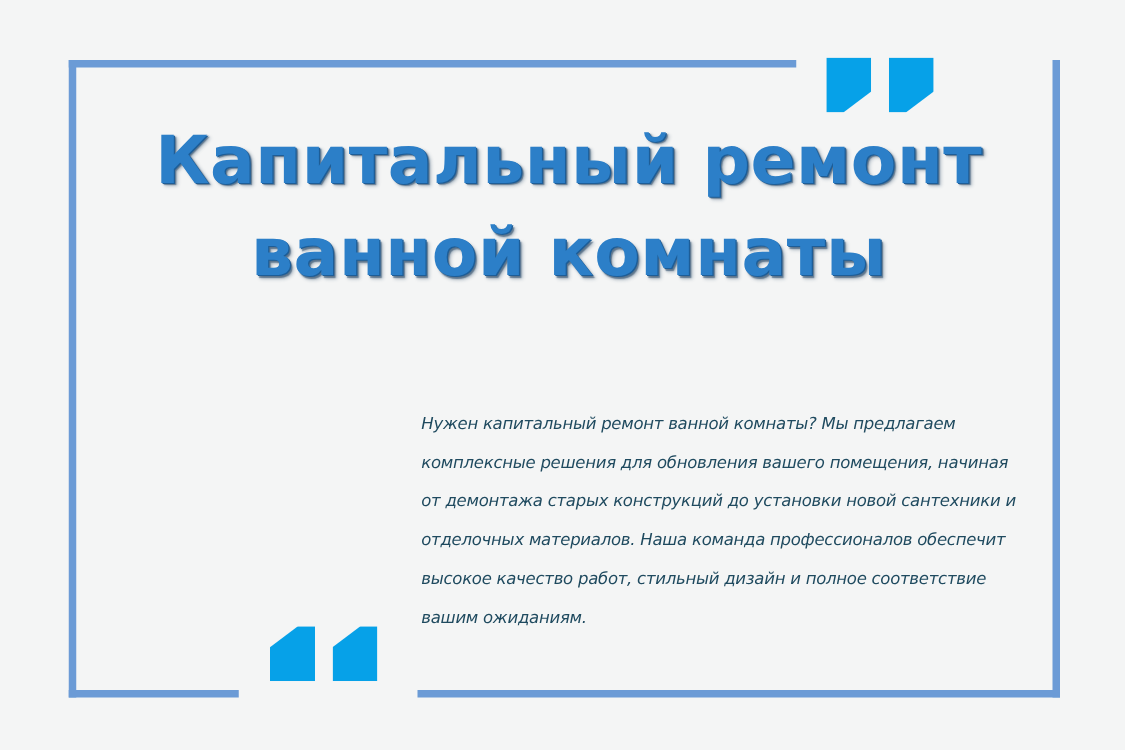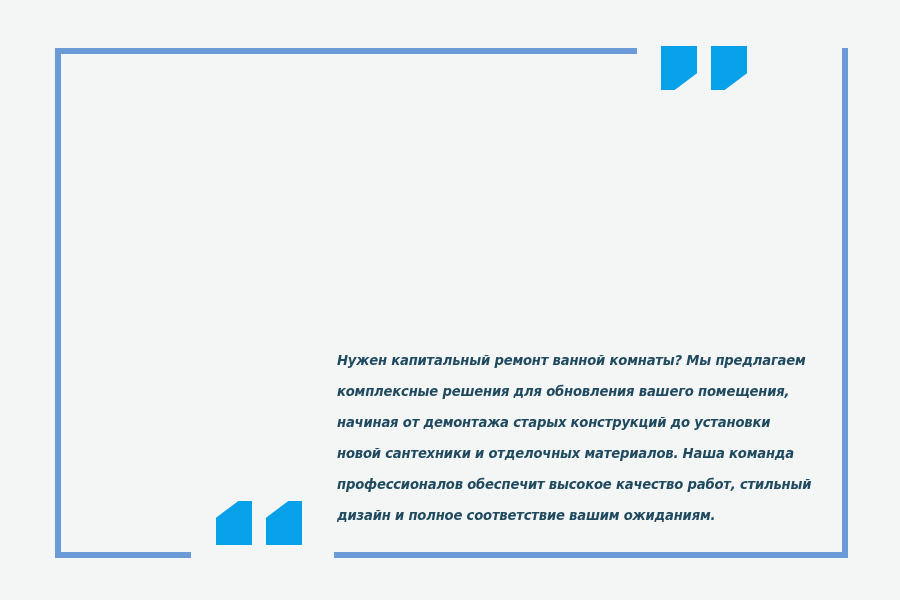--- a/index.html
+++ b/index.html
@@ -115,27 +115,26 @@
   
   .body-block {
     position: absolute;
     left: 337px;
     top: 324px;
     width: 478px;
   }
   .body-text {
     font-family: "DejaVu Sans", sans-serif;
     font-style: italic;
-    font-weight: bold;
+    font-weight: normal;
     font-size: 13.2px;
     line-height: 31px;
     color: #1f4a5f;
     text-align: left;
     letter-spacing: -0.2px;
-    margin-top: 21px;
   }
 </style>
 </head>
 <body>
 
 <div id="slide">
 
   <div class="frame-seg frame-top"></div>
   <div class="frame-seg frame-right"></div>
   <div class="frame-seg frame-left"></div>
@@ -145,18 +144,22 @@
   <div class="quote-group quote-close quotes-top-right">
     <div class="quote-mark"></div>
     <div class="quote-mark"></div>
   </div>
 
   <div class="quote-group quote-open quotes-bottom-left">
     <div class="quote-mark"></div>
     <div class="quote-mark"></div>
   </div>
 
+  <div class="title-block">
+    <div class="title-line">Капитальный ремонт</div>
+    <div class="title-line">ванной комнаты</div>
+  </div>
 
   <div class="body-block">
     <div class="body-text">Нужен капитальный ремонт ванной комнаты? Мы предлагаем комплексные решения для обновления вашего помещения, начиная от демонтажа старых конструкций до установки новой сантехники и отделочных материалов. Наша команда профессионалов обеспечит высокое качество работ, стильный дизайн и полное соответствие вашим ожиданиям.</div>
   </div>
 
 </div>
 
 </body></html>

